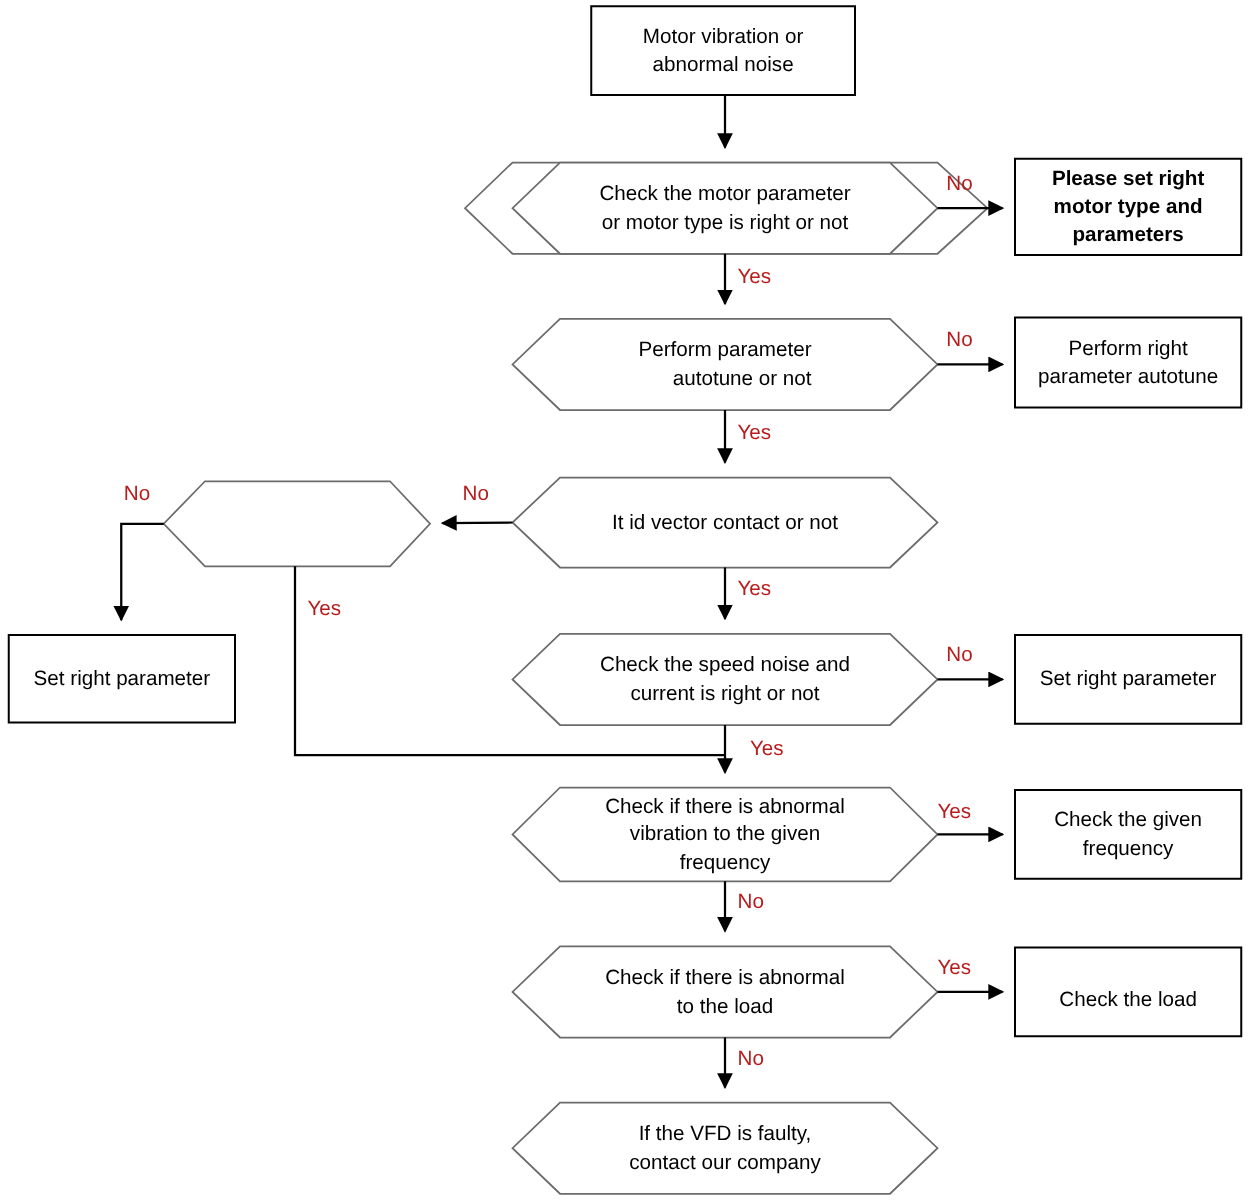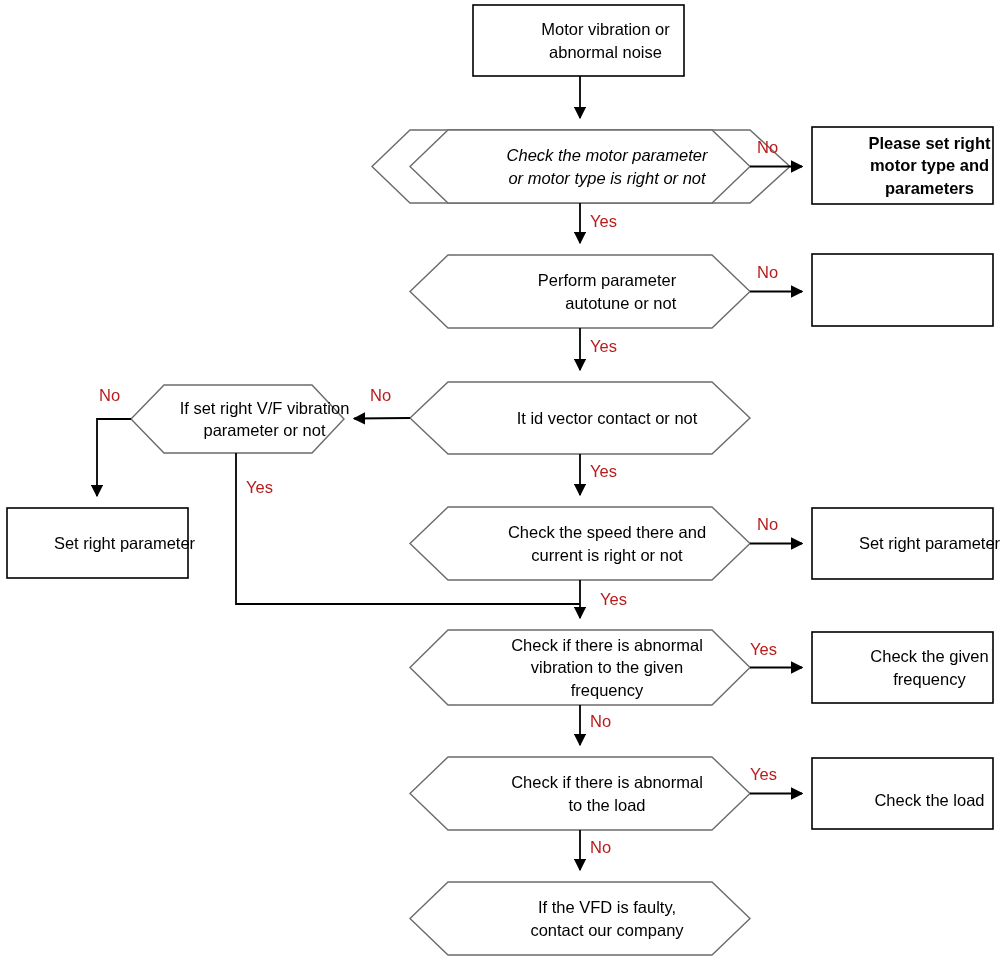--- a/index.html
+++ b/index.html
@@ -28,21 +28,20 @@
     position: absolute;
     display: flex;
     align-items: center;
     justify-content: center;
     text-align: center;
     font-size: 16.5px;
     color: #000000;
     line-height: 1.35;
     white-space: pre-line;
     pointer-events: none;
-    margin-left: 27px;
   }
   .edge-label {
     position: absolute;
     font-size: 16.5px;
     color: #b91c1c;
     white-space: nowrap;
   }
   .shape-box {
     fill: #ffffff;
     stroke: #000000;
@@ -133,39 +132,39 @@
     <line class="conn" x1="580" y1="705" x2="580" y2="745" marker-end="url(#arrow)"></line>
 
     <line class="conn" x1="750" y1="793.5" x2="802" y2="793.5" marker-end="url(#arrow)"></line>
 
     <line class="conn" x1="580" y1="830" x2="580" y2="870" marker-end="url(#arrow)"></line>
   </svg>
 
   <div class="node-text" style="left:473px; top:5px; width:211px; height:71px;">Motor vibration or
 abnormal noise</div>
 
-  <div class="node-text" style="left:410px; top:130px; width:340px; height:73px;font-style:italic;">Check the motor parameter
+  <div class="node-text" style="left:410px; top:130px; width:340px; height:73px;">Check the motor parameter
 or motor type is right or not</div>
 
   <div class="node-text" style="left:812px; top:127px; width:181px; height:77px;font-weight:bold;">Please set right
 motor type and
 parameters</div>
 
   <div class="node-text" style="left:410px; top:255px; width:340px; height:73px;text-align:right;">Perform parameter
 autotune or not</div>
 
+  <div class="node-text" style="left:812px; top:254px; width:181px; height:72px;">Perform right
+parameter autotune</div>
 
   <div class="node-text" style="left:410px; top:382px; width:340px; height:72px;">It id vector contact or not</div>
 
-  <div class="node-text" style="left:131px; top:385px; width:213px; height:68px;">If set right V/F vibration
-parameter or not</div>
 
   <div class="node-text" style="left:7px; top:508px; width:181px; height:70px;">Set right parameter</div>
 
-  <div class="node-text" style="left:410px; top:507px; width:340px; height:73px;">Check the speed there and
+  <div class="node-text" style="left:410px; top:507px; width:340px; height:73px;">Check the speed noise and
 current is right or not</div>
 
   <div class="node-text" style="left:812px; top:508px; width:181px; height:71px;">Set right parameter</div>
 
   <div class="node-text" style="left:410px; top:630px; width:340px; height:75px;">Check if there is abnormal
 vibration to the given
 frequency</div>
 
   <div class="node-text" style="left:812px; top:632px; width:181px; height:71px;">Check the given
 frequency</div>

